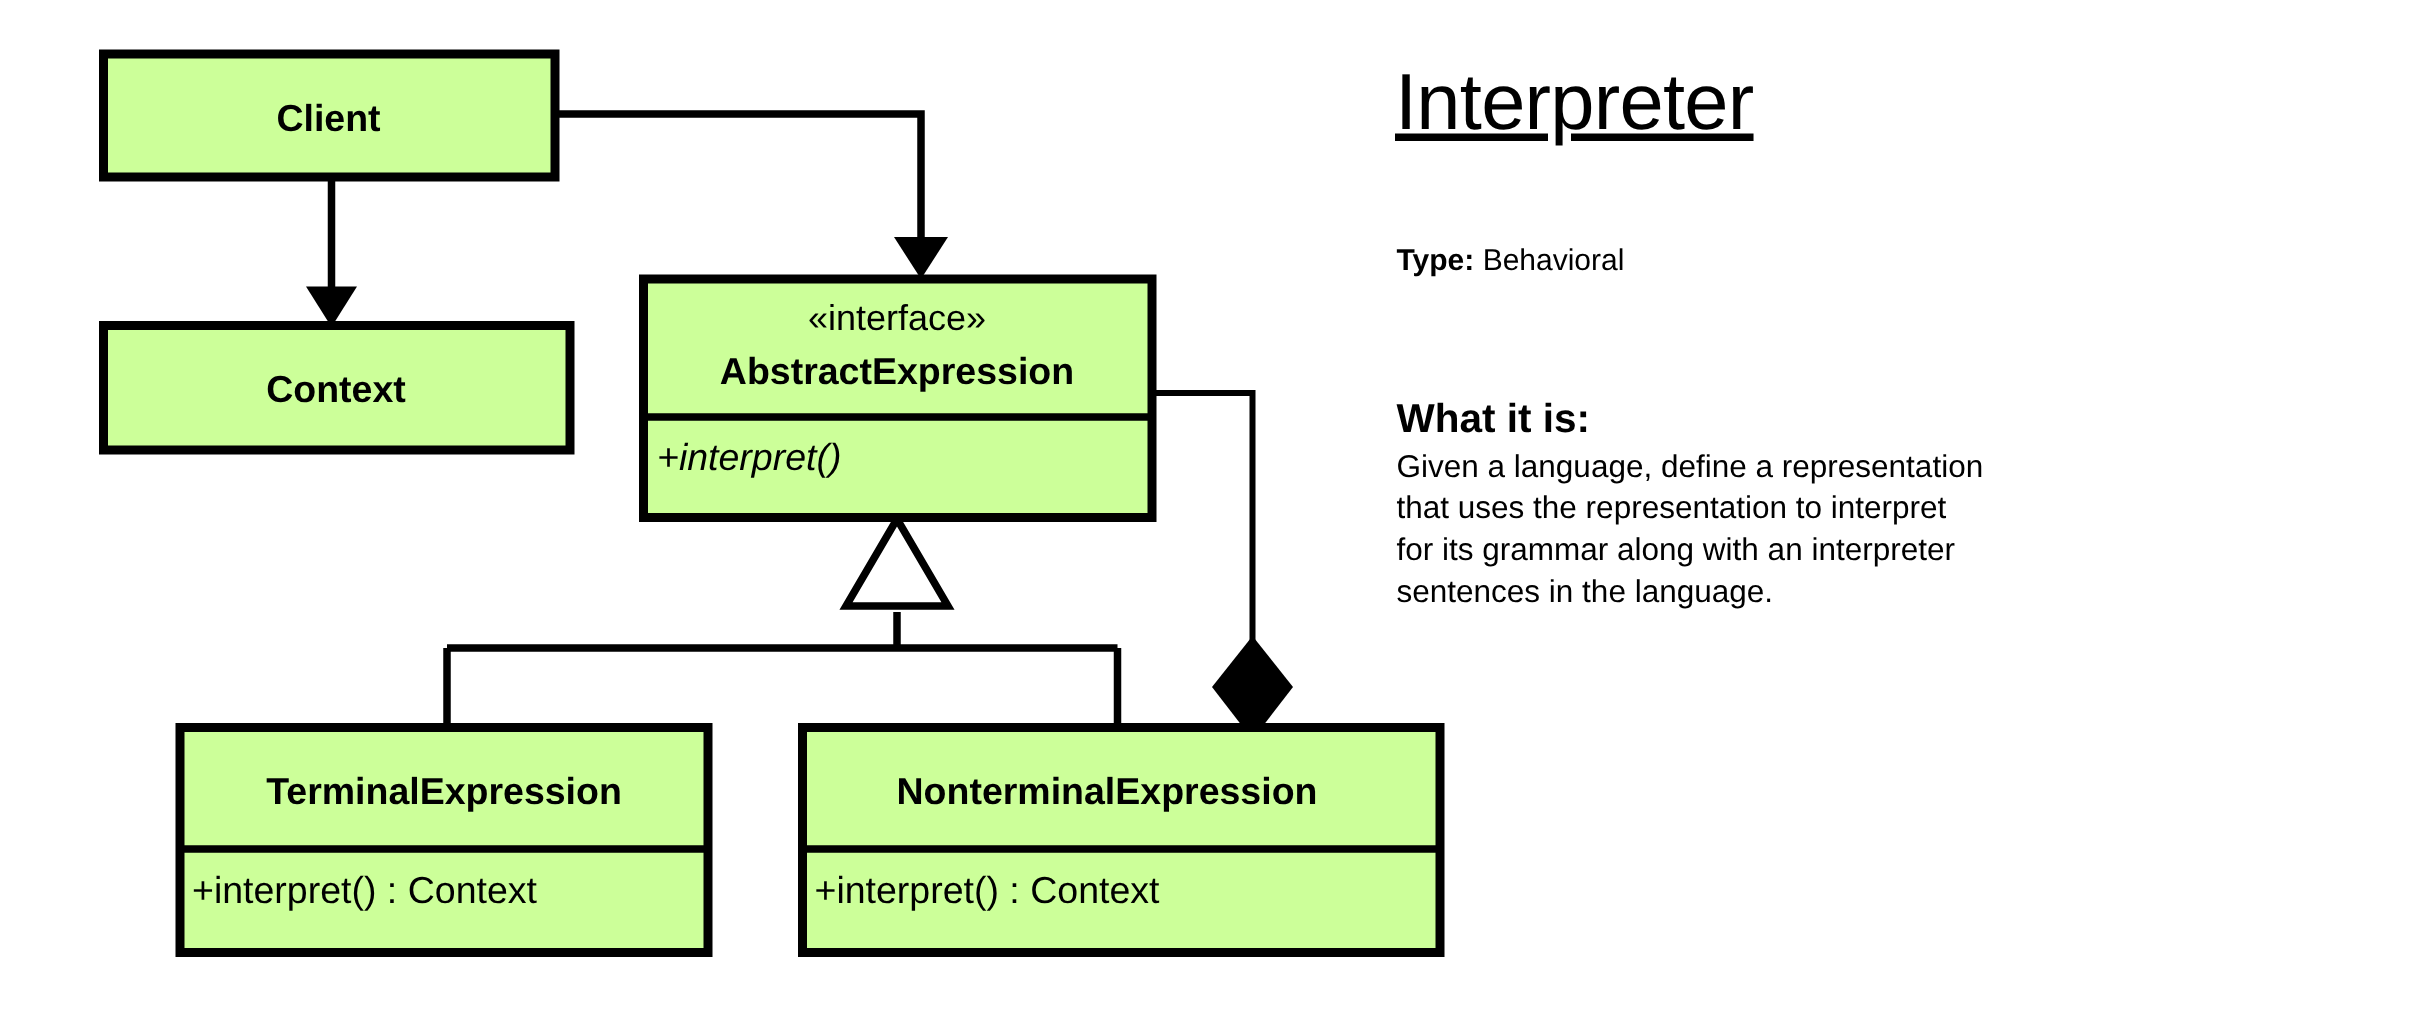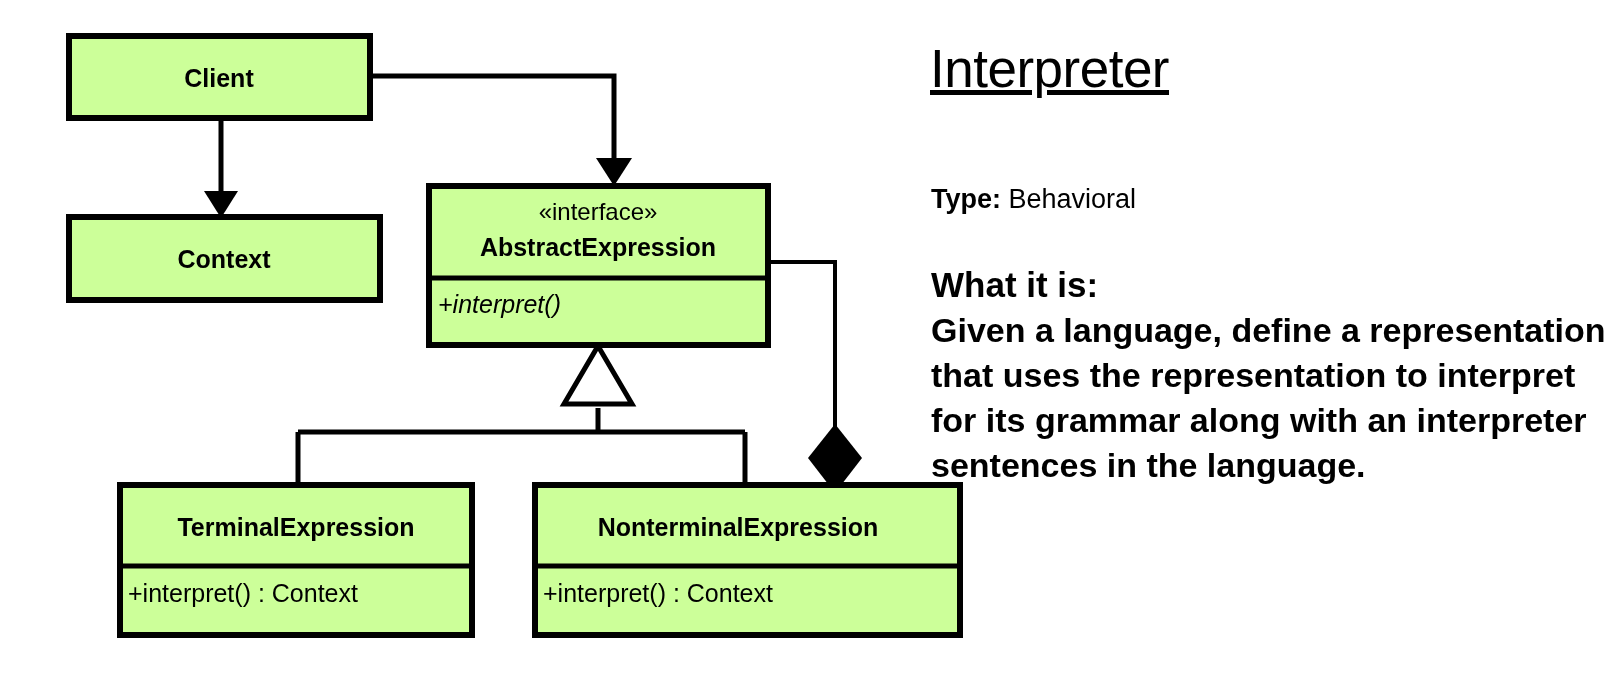--- a/index.html
+++ b/index.html
@@ -73,42 +73,41 @@
     line-height: 1;
     letter-spacing: -0.5px;
     white-space: nowrap;
     text-decoration: underline;
   }
 
   #type-line {
     position: absolute;
     left: 6px;
     top: 164px;
-    font-size: 27px;
+    font-size: 20px;
     line-height: 1;
     white-space: nowrap;
-    margin-top: 22px;
   }
   #type-line .lbl { font-weight: bold; }
   #type-line .val { font-weight: normal; }
 
   #what-block {
     position: absolute;
     left: 6px;
     top: 262px;
     width: 675px;
   }
   #what-heading {
-    font-size: 35px;
+    font-size: 27px;
     font-weight: bold;
     line-height: 1.32;
   }
   #what-body {
-    font-size: 34px;
-    font-weight: bold;
+    font-size: 21px;
+    font-weight: normal;
     line-height: 1.32;
   }
   #what-body .desc-line { display: block; white-space: nowrap; }
 </style>
 </head>
 <body>
 
 <div id="diagram-panel">
   <svg id="diagram-svg" width="930" height="676" viewBox="0 0 930 676">
 

